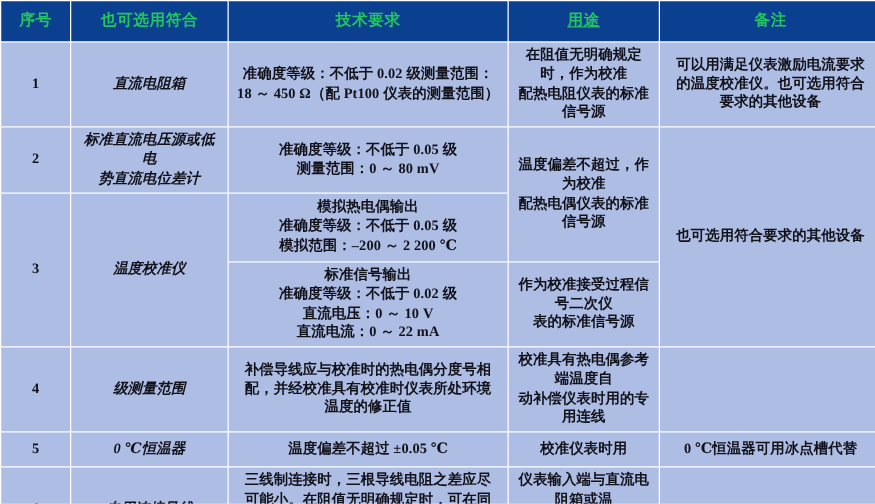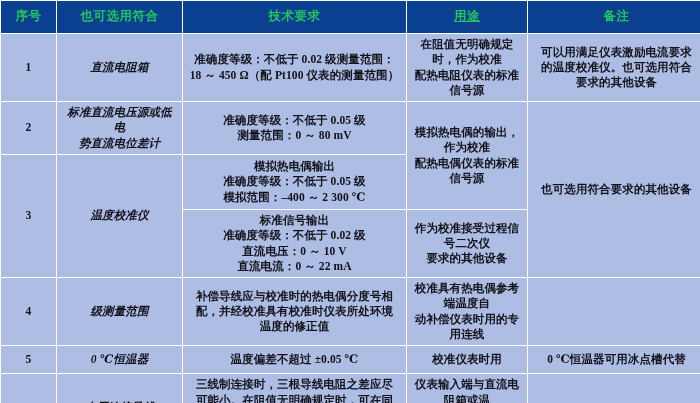--- a/index.html
+++ b/index.html
@@ -89,40 +89,40 @@
 的温度校准仪。也可选用符合
 要求的其他设备</td>
     </tr>
 
     <tr style="height:43px">
       <td class="c-idx multi">2</td>
       <td class="c-name multi">标准直流电压源或低电
 势直流电位差计</td>
       <td class="c-tech multi">准确度等级：不低于 0.05 级
 测量范围：0 ～ 80 mV</td>
-      <td class="c-use multi" rowspan="2">模拟热电偶的输出，作为校准
+      <td class="c-use multi" rowspan="2">温度偏差不超过，作为校准
 配热电偶仪表的标准信号源</td>
       <td class="c-note multi" rowspan="3">也可选用符合要求的其他设备</td>
     </tr>
 
     <tr style="height:54px">
       <td class="c-idx multi" rowspan="2">3</td>
       <td class="c-name multi" rowspan="2">温度校准仪</td>
       <td class="c-tech multi">模拟热电偶输出
 准确度等级：不低于 0.05 级
-模拟范围：–400 ～ 2 300 ℃</td>
+模拟范围：–200 ～ 2 200 ℃</td>
     </tr>
 
     <tr style="height:56px">
       <td class="c-tech multi">标准信号输出
 准确度等级：不低于 0.02 级
 直流电压：0 ～ 10 V
 直流电流：0 ～ 22 mA</td>
       <td class="c-use multi">作为校准接受过程信号二次仪
-要求的其他设备</td>
+表的标准信号源</td>
     </tr>
 
     <tr style="height:55px">
       <td class="c-idx multi">4</td>
       <td class="c-name multi">级测量范围</td>
       <td class="c-tech multi">补偿导线应与校准时的热电偶分度号相
 配，并经校准具有校准时仪表所处环境
 温度的修正值</td>
       <td class="c-use multi">校准具有热电偶参考端温度自
 动补偿仪表时用的专用连线</td>

